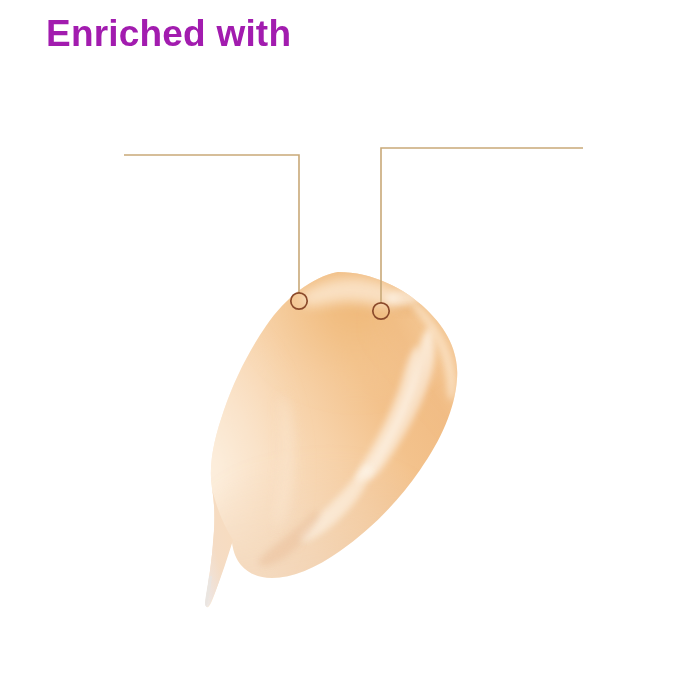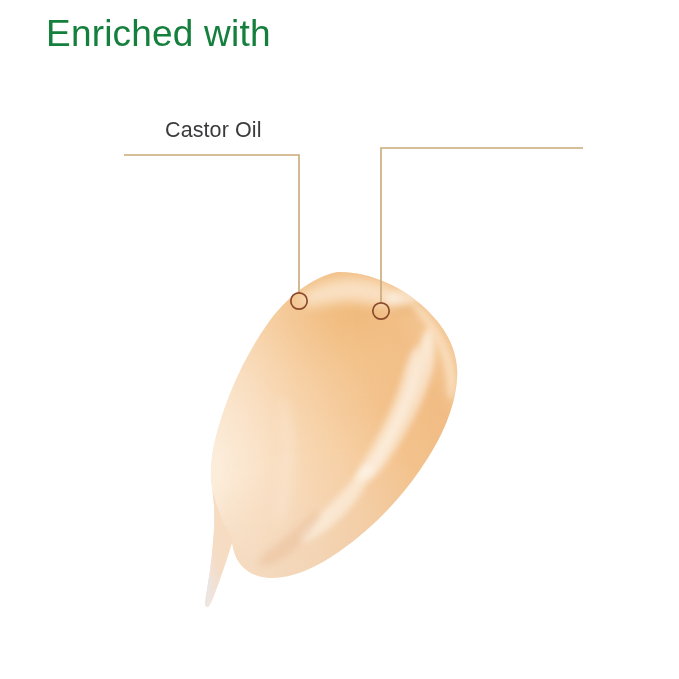--- a/index.html
+++ b/index.html
@@ -16,22 +16,22 @@
     height: 679px;
     background: #ffffff;
     overflow: hidden;
   }
   #headline {
     position: absolute;
     left: 46px;
     top: 14px;
     font-size: 37px;
     letter-spacing: 0.2px;
-    font-weight: 400;
-    color: #15803d;
+    font-weight: 700;
+    color: #a21caf;
     white-space: nowrap;
     line-height: 1.1;
   }
   .callout-label {
     position: absolute;
     font-size: 21.5px;
     color: #3b3b3d;
     white-space: nowrap;
     letter-spacing: 0.1px;
     line-height: 1.15;
@@ -52,21 +52,20 @@
     height: 679px;
   }
 </style>
 </head>
 <body>
 
 <div id="stage">
 
   <div id="headline">Enriched with</div>
 
-  <div class="callout-label" id="label-castor-oil">Castor Oil</div>
 
 
   <svg id="art" viewBox="0 0 679 679">
     <defs>
 
       <linearGradient id="bodyGrad" x1="0.08" y1="0.72" x2="0.86" y2="0.14">
         <stop offset="0" stop-color="#FBE8D2"></stop>
         <stop offset="0.22" stop-color="#F9DFC2"></stop>
         <stop offset="0.46" stop-color="#F7D2A9"></stop>
         <stop offset="0.70" stop-color="#F3C28C"></stop>

